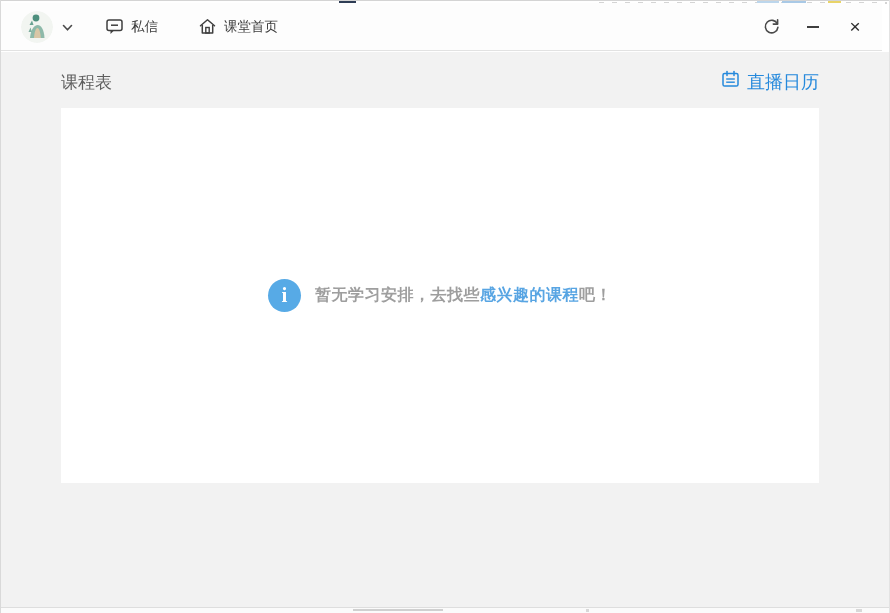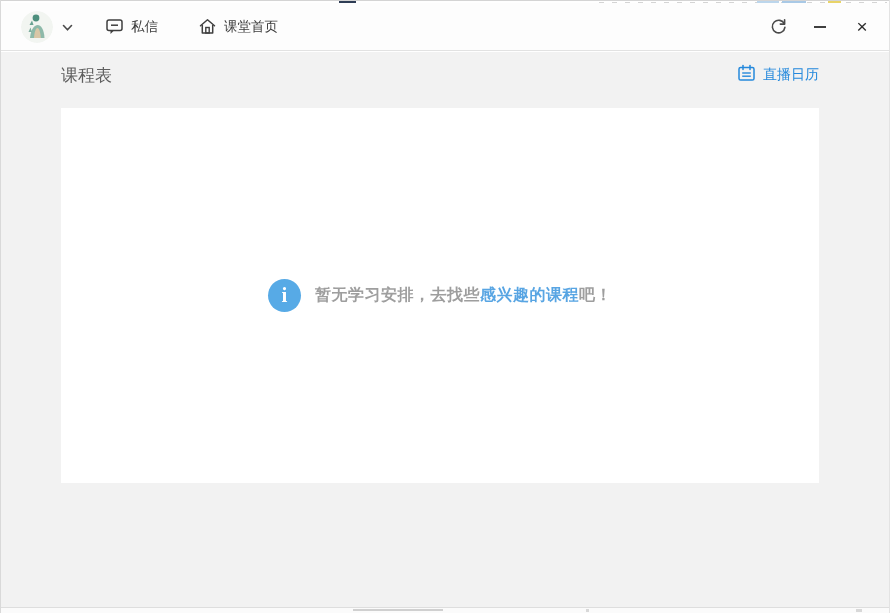--- a/index.html
+++ b/index.html
@@ -20,21 +20,21 @@
   .sliver-seg { position: absolute; top: 0; height: 3px; }
   .seg-dark   { left: 338px; width: 17px; background: #2e3d55; }
   .seg-smudge { left: 598px; width: 288px; height: 2px; top: 1px;
                 background: repeating-linear-gradient(90deg, #c6c6c6 0 5px, transparent 5px 13px); opacity: .75; }
   .seg-blue1  { left: 756px; width: 22px; background: #bcd6ec; }
   .seg-blue2  { left: 781px; width: 24px; background: #a9c9e6; }
   .seg-yellow { left: 827px; width: 13px; background: #e9d468; }
 
   
   .titlebar {
-    position: absolute; top: 3px; left: 0; right: 0; height: 48px;
+    position: absolute; top: 3px; left: 0; right: 7px; height: 48px;
     background: #fdfdfd;
     border-bottom: 1px solid #e2e2e2;
     display: flex; align-items: center;
     padding: 0 18px 0 20px;
   }
   .user-area { display: flex; align-items: center; gap: 9px; margin-right: 32px; cursor: pointer; }
   .avatar { width: 32px; height: 32px; border-radius: 50%; overflow: hidden; display: block; }
   .nav { display: flex; align-items: center; }
   .nav-item {
     display: flex; align-items: center; gap: 7px;
@@ -47,26 +47,26 @@
   .minimize-bar { width: 12px; height: 2px; background: #3f3f3f; }
   .close-x { font-size: 19px; color: #2e2e2e; line-height: 1; font-weight: 400; }
 
   
   .content {
     position: absolute; top: 52px; left: 0; right: 0; bottom: 6px;
     background: #f2f2f2;
   }
   .page-header {
     position: absolute; top: 12px; left: 60px; right: 70px; height: 30px;
-    display: flex; align-items: flex-start; justify-content: space-between;
+    display: flex; align-items: flex-end; justify-content: space-between;
   }
   .page-title { font-size: 17px; font-weight: 400; color: #5e5e5e; }
   .live-calendar {
     display: flex; align-items: center; gap: 7px;
-    color: #2589dc; font-size: 14px; text-decoration: none; cursor: pointer;
+    color: #2589dc; font-size: 18px; text-decoration: none; cursor: pointer;
   }
   .card {
     position: absolute; top: 56px; left: 60px; right: 70px; height: 375px;
     background: #ffffff;
   }
   .empty-state {
     position: absolute; inset: 0;
     display: flex; align-items: center; justify-content: center; gap: 14px;
   }
   .info-circle {

